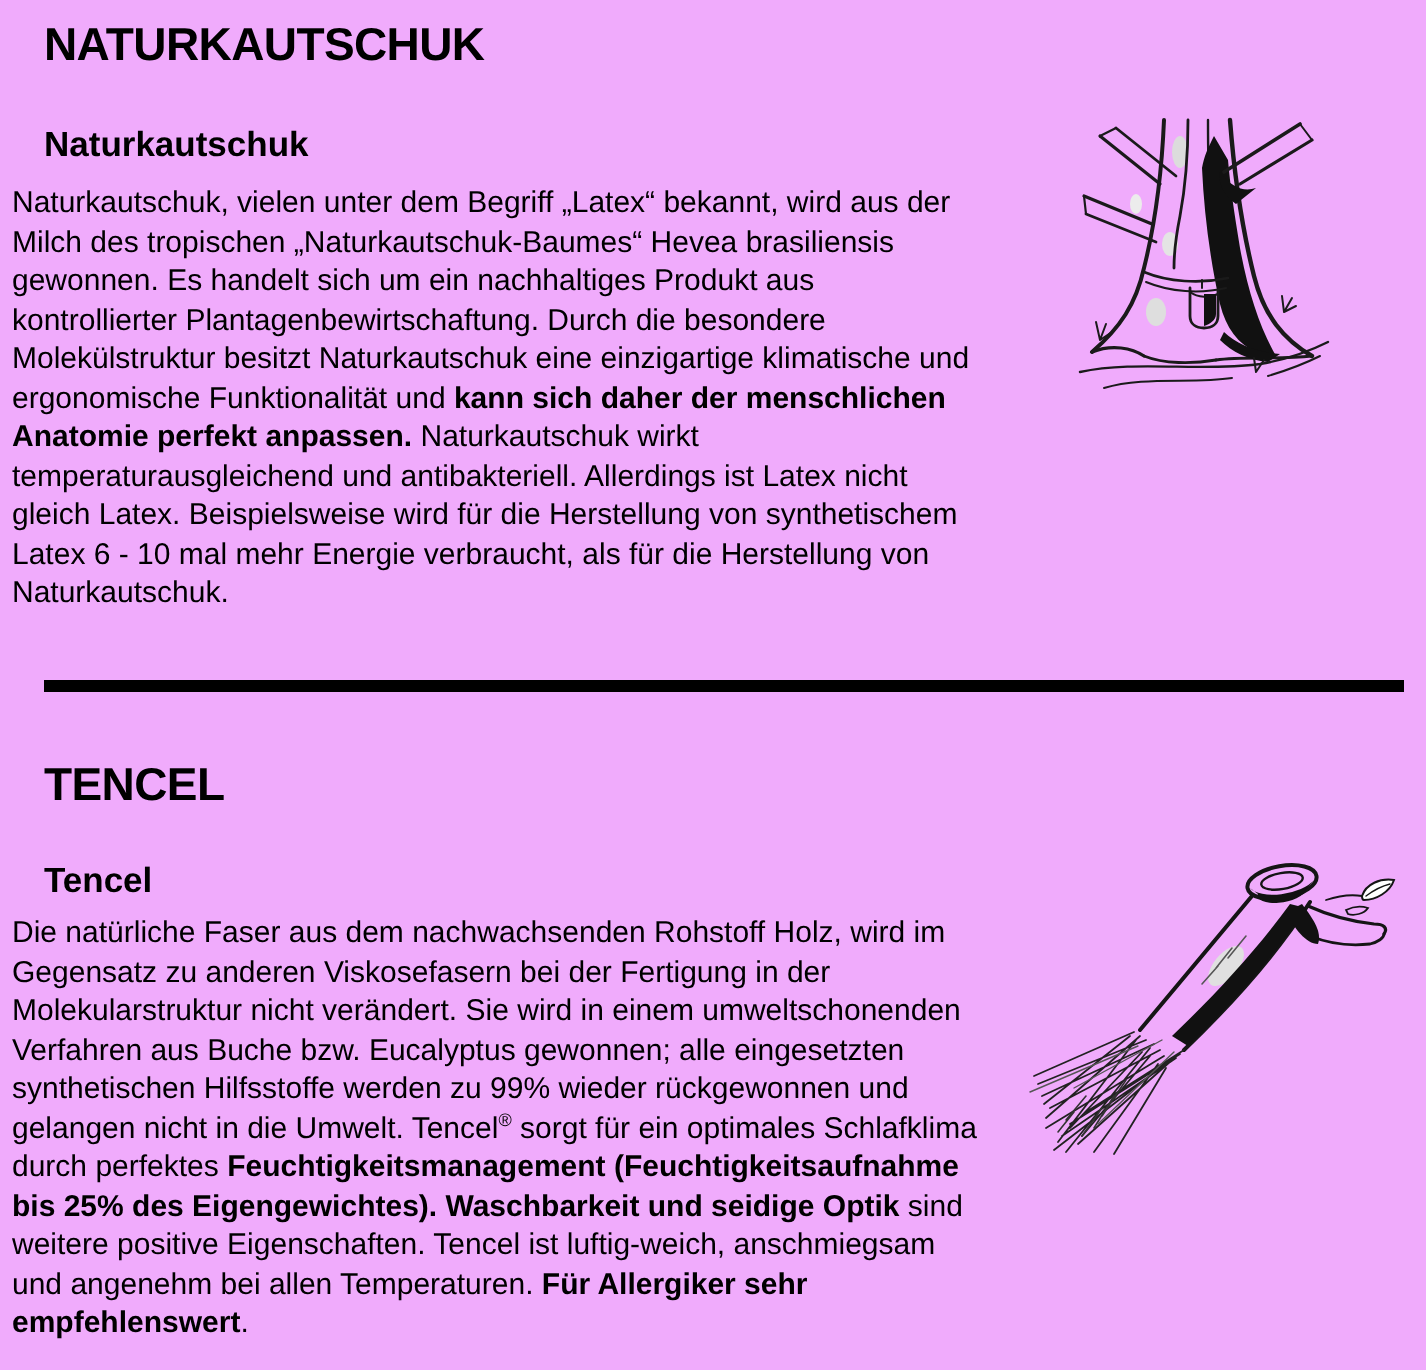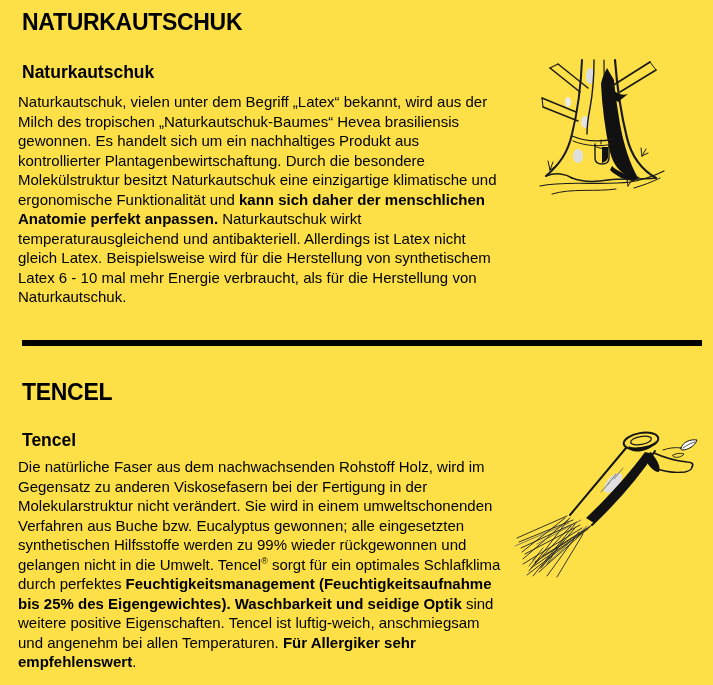--- a/index.html
+++ b/index.html
@@ -1,30 +1,30 @@
 <!DOCTYPE html>
 <html><head>
 <meta charset="utf-8">
 <style>
   html,body { margin:0; padding:0; background:#ffffff; }
   .page {
-    position:relative; width:713px; height:685px; background:#fde047;
+    position:relative; width:713px; height:685px; background:#f0abfc;
     font-family:"Liberation Sans", sans-serif; color:#000; overflow:hidden;
   }
   .h1 {
     position:absolute; left:22px; margin:0;
     font-size:23px; font-weight:700; letter-spacing:-0.3px; line-height:1.1;
     white-space:nowrap;
   }
   .h2 {
     position:absolute; left:22px; margin:0;
     font-size:17.5px; font-weight:700; line-height:1.1; white-space:nowrap;
   }
   .body-text {
-    position:absolute; left:18px; width:484px; margin:0;
+    position:absolute; left:6px; width:484px; margin:0;
     font-size:15px; line-height:19.5px;
   }
   .body-text b { font-weight:700; }
   .body-text sup { font-size:9px; line-height:0; vertical-align:super; }
   .divider { position:absolute; left:22px; width:680px; height:6px; background:#000; }
   .illustration { position:absolute; }
 </style>
 </head>
 <body>
 

